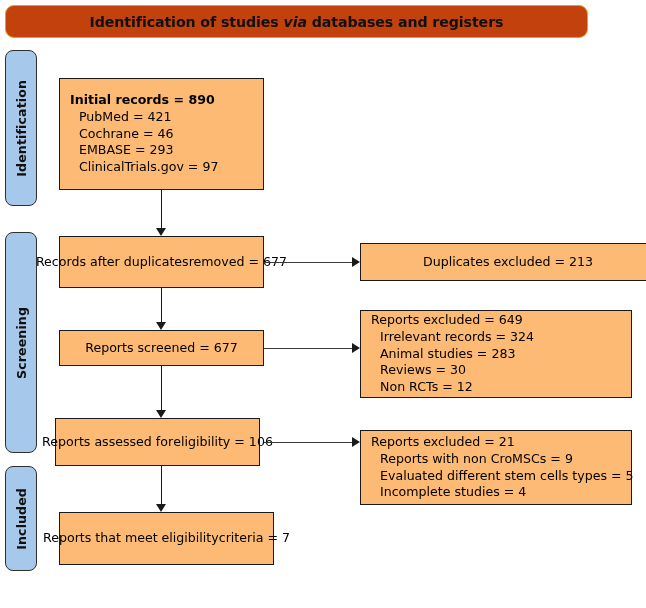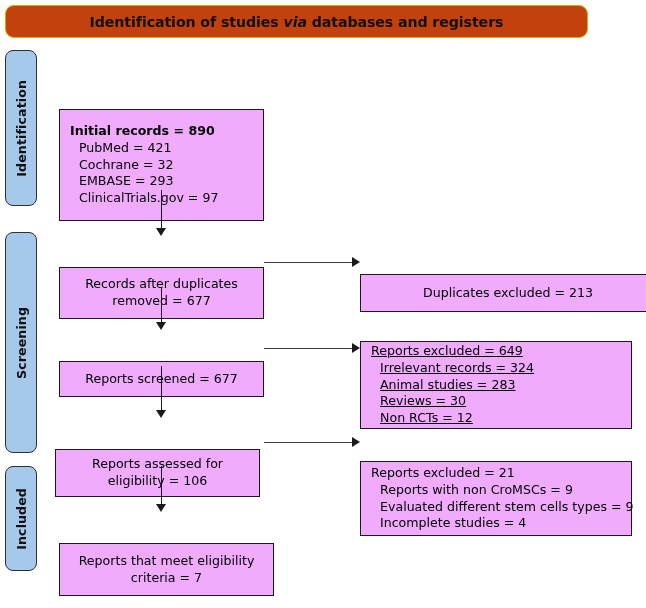--- a/index.html
+++ b/index.html
@@ -71,31 +71,30 @@
     color: #111111;
     white-space: nowrap;
   }
   #stage-identification { top: 50px;  height: 156px; }
   #stage-screening      { top: 232px; height: 221px; }
   #stage-included       { top: 466px; height: 105px; }
 
   
   .box {
     position: absolute;
-    background: #f0abfc;
+    background: #fdba74;
     border: 1.6px solid #1a1a1a;
     box-sizing: border-box;
     font-size: 12.6px;
     line-height: 1.33;
     color: #000000;
-    margin-top: 31px;
   }
   .box.center {
     display: flex;
-    flex-direction: column;
+    flex-direction: row;
     align-items: center;
     justify-content: center;
     text-align: center;
   }
   .box.leftal {
     display: flex;
     flex-direction: column;
     justify-content: center;
     text-align: left;
     padding-left: 10px;
@@ -107,21 +106,21 @@
   
   #box-initial-records   { left: 59px; top: 78px;  width: 205px; height: 112px; }
   #box-after-duplicates  { left: 59px; top: 236px; width: 205px; height: 52px;  }
   #box-reports-screened  { left: 59px; top: 330px; width: 205px; height: 36px;  }
   #box-reports-assessed  { left: 55px; top: 418px; width: 205px; height: 48px;  }
   #box-reports-included  { left: 59px; top: 512px; width: 215px; height: 53px;  }
 
   
   #box-duplicates-excluded { left: 360px; top: 243px; width: 296px; height: 38px;
                              display:flex; align-items:center; justify-content:center; text-align:center; }
-  #box-excluded-screening  { left: 360px; top: 310px; width: 272px; height: 88px; text-decoration: underline; }
+  #box-excluded-screening  { left: 360px; top: 310px; width: 272px; height: 88px; }
   #box-excluded-eligibility{ left: 360px; top: 430px; width: 272px; height: 75px; }
 
   
   .vline {
     position: absolute;
     width: 0;
     border-left: 1.5px solid #1a1a1a;
   }
   .hline {
     position: absolute;
@@ -158,21 +157,21 @@
   <div class="stage" id="stage-screening">
     <span class="stage-label">Screening</span>
   </div>
   <div class="stage" id="stage-included">
     <span class="stage-label">Included</span>
   </div>
 
   <div class="box leftal" id="box-initial-records">
     <span class="line bold">Initial records = 890</span>
     <span class="line sub">PubMed = 421</span>
-    <span class="line sub">Cochrane = 32</span>
+    <span class="line sub">Cochrane = 46</span>
     <span class="line sub">EMBASE = 293</span>
     <span class="line sub">ClinicalTrials.gov = 97</span>
   </div>
 
   <div class="box center" id="box-after-duplicates">
     <span class="line">Records after duplicates</span>
     <span class="line">removed = 677</span>
   </div>
 
   <div class="box center" id="box-reports-screened">
@@ -197,21 +196,21 @@
     <span class="line">Reports excluded = 649</span>
     <span class="line sub">Irrelevant records = 324</span>
     <span class="line sub">Animal studies = 283</span>
     <span class="line sub">Reviews = 30</span>
     <span class="line sub">Non RCTs = 12</span>
   </div>
 
   <div class="box leftal" id="box-excluded-eligibility">
     <span class="line">Reports excluded = 21</span>
     <span class="line sub">Reports with non CroMSCs = 9</span>
-    <span class="line sub">Evaluated different stem cells types = 9</span>
+    <span class="line sub">Evaluated different stem cells types = 5</span>
     <span class="line sub">Incomplete studies = 4</span>
   </div>
 
   <div class="vline" style="left:161px; top:190px; height:38px;"></div>
   <div class="arrow-down" style="left:155.5px; top:228px;"></div>
 
   <div class="vline" style="left:161px; top:288px; height:34px;"></div>
   <div class="arrow-down" style="left:155.5px; top:322px;"></div>
 
   <div class="vline" style="left:161px; top:366px; height:44px;"></div>

